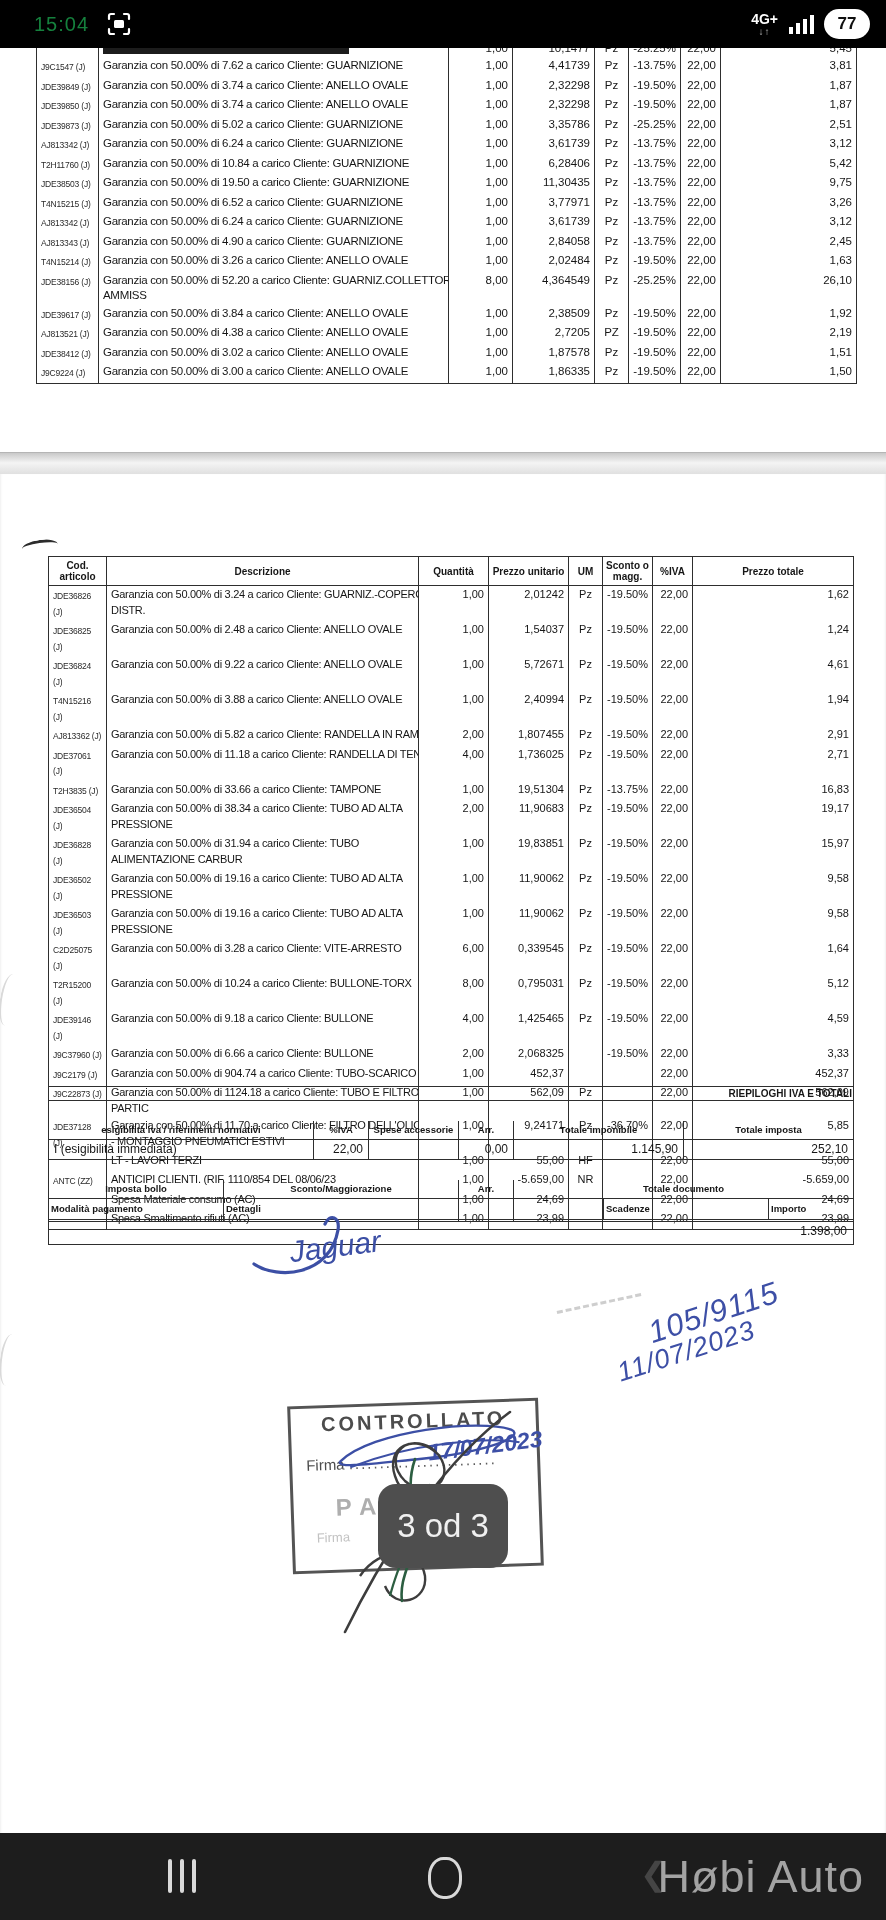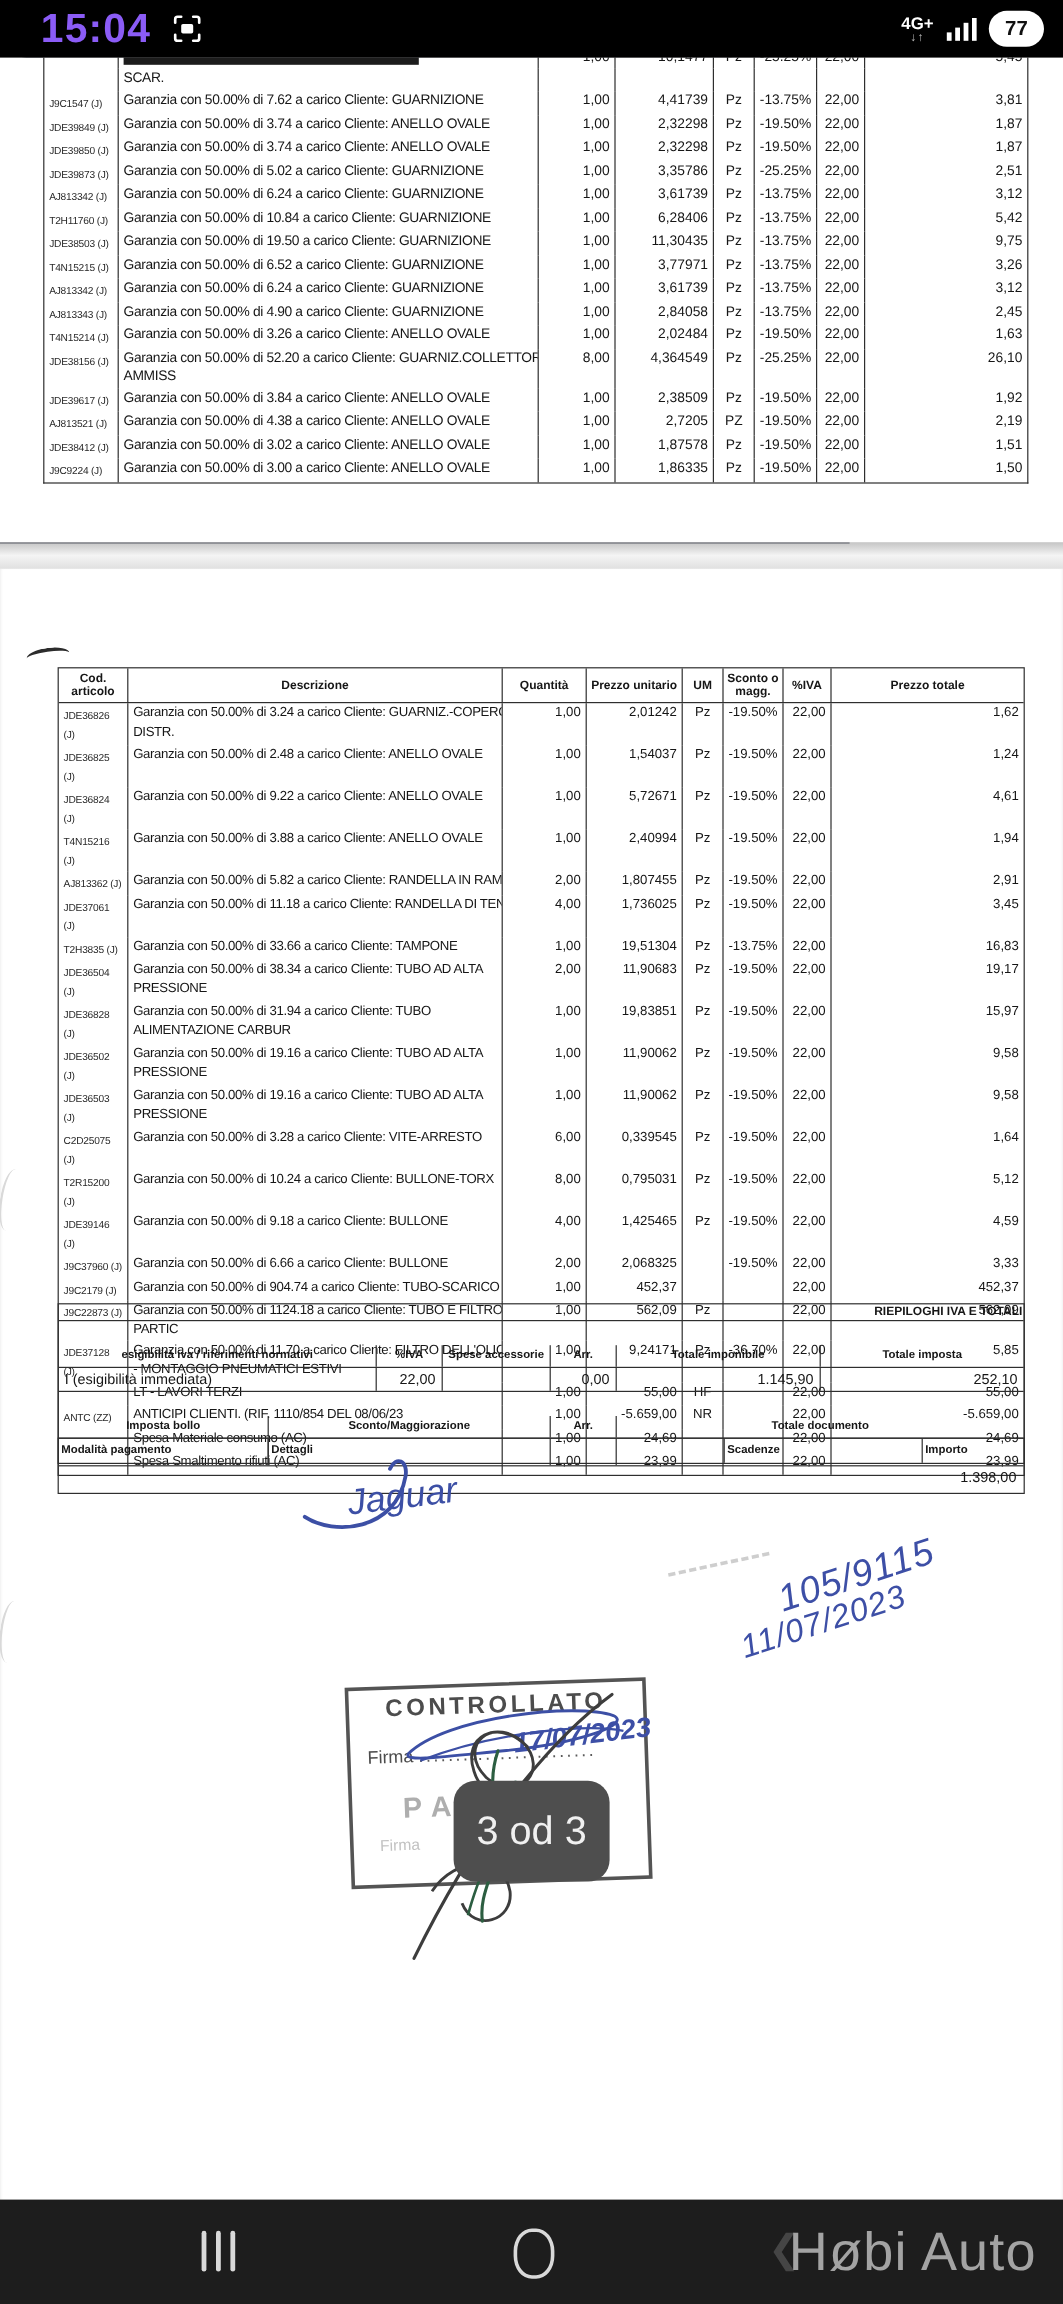--- a/index.html
+++ b/index.html
@@ -2,21 +2,21 @@
 <html><head>
 <meta charset="utf-8">
 <style>
   html,body{margin:0;padding:0;}
   body{width:886px;height:1920px;position:relative;background:#ffffff;
        font-family:"Liberation Sans",sans-serif;overflow:hidden;color:#161616;}
 
   
   .status-bar{position:absolute;top:0;left:0;width:886px;height:48px;background:#000;
               display:flex;align-items:center;z-index:70;}
-  .time{color:#8b5cf6;font-size:34px;font-weight:bold;margin-left:34px;letter-spacing:1px;}
+  .time{color:#15803d;font-size:20px;font-weight:normal;margin-left:34px;letter-spacing:1px;}
   .shot{margin-left:16px;}
   .sb-right{position:absolute;right:16px;top:0;height:48px;display:flex;align-items:center;gap:10px;}
   .net{display:flex;flex-direction:column;align-items:center;line-height:1;color:#fff;}
   .net-type{font-size:14px;font-weight:bold;}
   .net-arrows{font-size:10px;color:#bbb;margin-top:1px;letter-spacing:1px;}
   .battery{width:46px;height:30px;background:#fff;border-radius:15px;display:flex;align-items:center;
            justify-content:center;font-size:17px;font-weight:bold;color:#101010;}
 
   
   .doc{position:absolute;top:48px;left:0;width:708px;height:1785px;background:#0f172a;border-radius:22px;}
@@ -147,32 +147,20 @@
             <div class="cell num">1,00</div>
             <div class="cell num">10,1477</div>
             <div class="cell umc">Pz</div>
             <div class="cell num">-25.25%</div>
             <div class="cell num">22,00</div>
             <div class="cell num">5,45</div>
           </div>
         </div>
         <div id="p2-body">
             <div class="trow">
-              <div class="cell code"></div>
-              <div class="cell desc">
-                <div>SCAR.</div>
-              </div>
-              <div class="cell num"></div>
-              <div class="cell num"></div>
-              <div class="cell umc"></div>
-              <div class="cell num"></div>
-              <div class="cell num"></div>
-              <div class="cell num"></div>
-            </div>
-            <div class="trow">
               <div class="cell code">J9C1547 (J)</div>
               <div class="cell desc">
                 <div>Garanzia con 50.00% di 7.62 a carico Cliente: GUARNIZIONE</div>
               </div>
               <div class="cell num">1,00</div>
               <div class="cell num">4,41739</div>
               <div class="cell umc">Pz</div>
               <div class="cell num">-13.75%</div>
               <div class="cell num">22,00</div>
               <div class="cell num">3,81</div>
@@ -445,21 +433,21 @@
             <div class="trow">
               <div class="cell code">JDE37061 (J)</div>
               <div class="cell desc">
                 <div>Garanzia con 50.00% di 11.18 a carico Cliente: RANDELLA DI TENUTA</div>
               </div>
               <div class="cell num">4,00</div>
               <div class="cell num">1,736025</div>
               <div class="cell umc">Pz</div>
               <div class="cell num">-19.50%</div>
               <div class="cell num">22,00</div>
-              <div class="cell num">3,45</div>
+              <div class="cell num">2,71</div>
             </div>
             <div class="trow">
               <div class="cell code">T2H3835 (J)</div>
               <div class="cell desc">
                 <div>Garanzia con 50.00% di 33.66 a carico Cliente: TAMPONE</div>
               </div>
               <div class="cell num">1,00</div>
               <div class="cell num">19,51304</div>
               <div class="cell umc">Pz</div>
               <div class="cell num">-13.75%</div>

